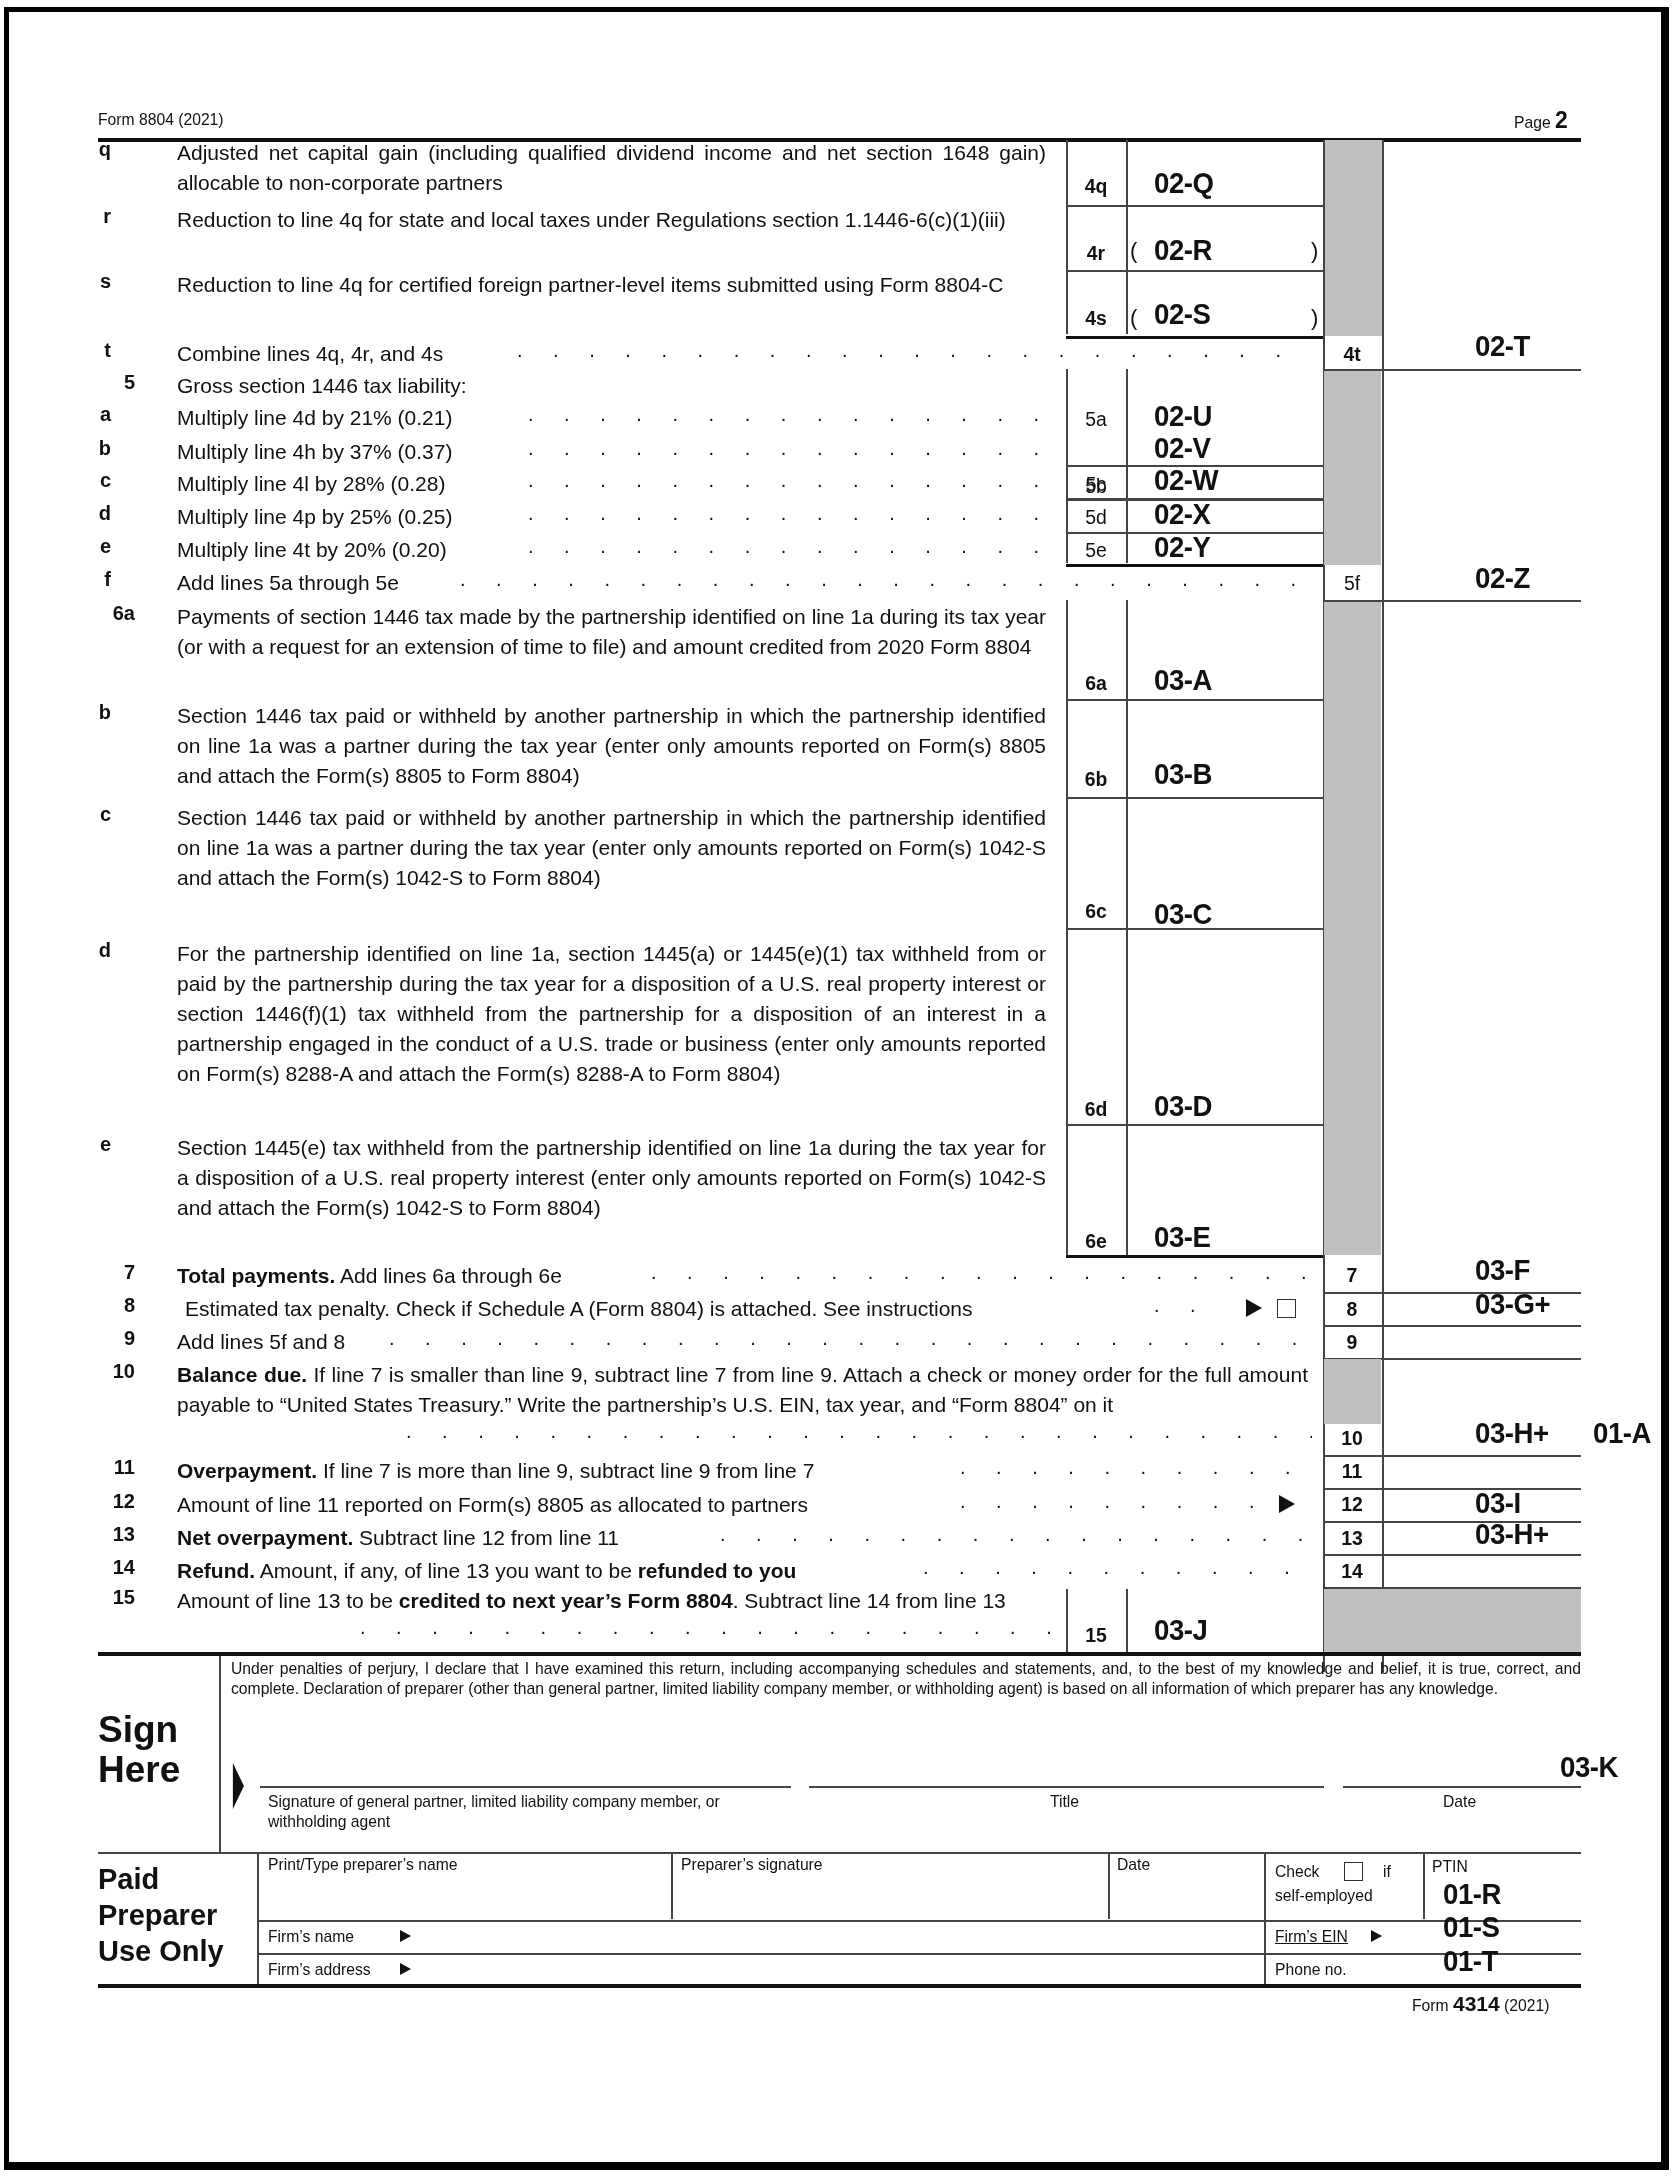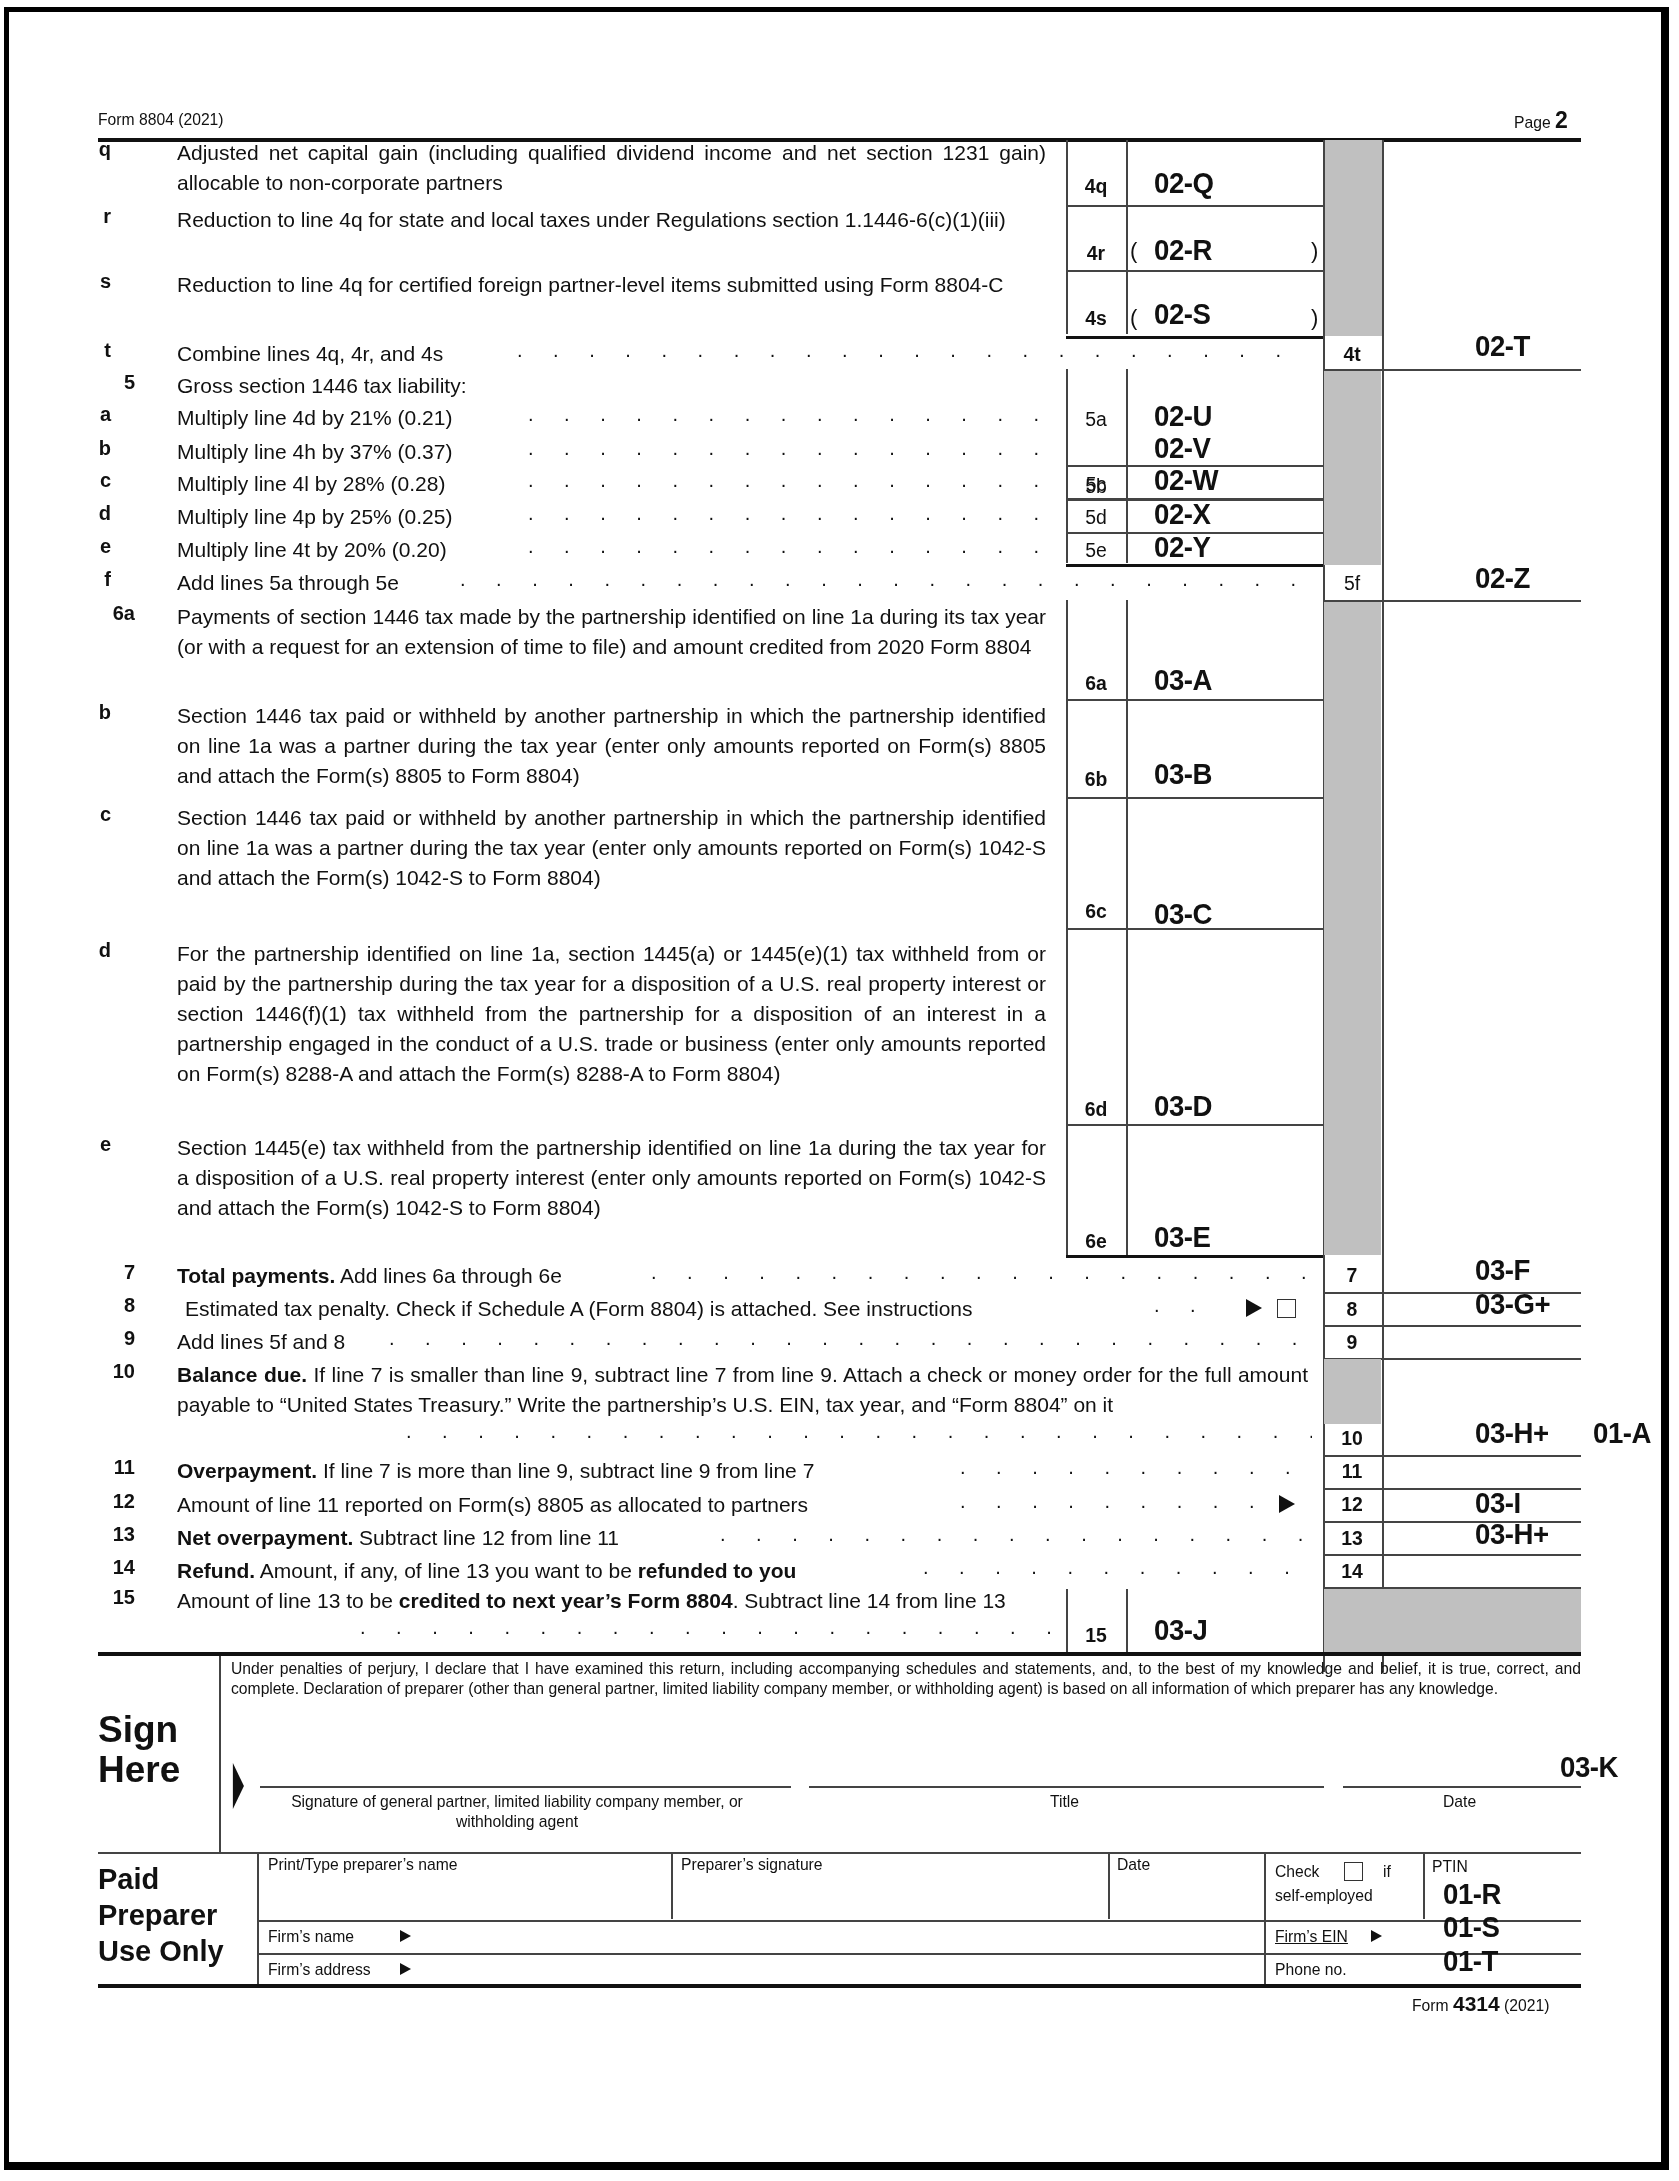--- a/index.html
+++ b/index.html
@@ -15,21 +15,21 @@
   .rule { position: absolute; height: 1.8px; background: #444; }
   .vline { position: absolute; width: 1.8px; background: #444; }
   .gray { position: absolute; background: #c0c0c0; }
   .ln { position: absolute; font-weight: bold; font-size: 20px; text-align: right; width: 37px; }
   .tx { position: absolute; font-size: 21px; line-height: 30px; }
   .tx.just { text-align: justify; text-align-last: left; }
   .dots { position: absolute; font-size: 20px; letter-spacing: 12.5px; white-space: nowrap; overflow: hidden; }
   .boxlbl { position: absolute; font-weight: bold; font-size: 19.4px; width: 42px; text-align: center; }
   .val { position: absolute; font-weight: bold; font-size: 30px; letter-spacing: -0.5px; transform: scaleX(0.92); transform-origin: left; }
   .paren { position: absolute; font-size: 22px; }
-  .small { position: absolute; font-size: 15.7px; line-height: 20px; text-align: center; }
+  .small { position: absolute; font-size: 15.7px; line-height: 20px; }
   .big { position: absolute; font-weight: bold; font-size: 37px; line-height: 39px; }
   .chk { position: absolute; width: 18.5px; height: 18.5px; border: 1.4px solid #333; background: #fff; box-sizing: border-box; }
   .tri { position: absolute; width: 0; height: 0; border-top: 9.2px solid transparent; border-bottom: 9.2px solid transparent; border-left: 16.6px solid #111; }
   .tri-sm { position: absolute; width: 0; height: 0; border-top: 6.5px solid transparent; border-bottom: 6.5px solid transparent; border-left: 11px solid #111; }
 </style>
 </head>
 <body>
 
 <div class="frame"></div>
 
@@ -37,21 +37,21 @@
 <div class="abs hdr-right"><span>Page</span> <b>2</b></div>
 <div class="rule-thick" style="left:98px; top:138px; width:1483px;"></div>
 
 <div class="vline" style="left:1066px; top:140px; height:194px;"></div>
 <div class="vline" style="left:1126px; top:140px; height:194px;"></div>
 <div class="gray" style="left:1323px; top:140px; width:59px; height:196px;"></div>
 <div class="vline" style="left:1323px; top:140px; height:1532px;"></div>
 <div class="vline" style="left:1382px; top:140px; height:1532px;"></div>
 
 <div class="ln" style="left:74px; top:138px;">q</div>
-<div class="tx just" style="left:177px; top:138px; width:869px;">Adjusted net capital gain (including qualified dividend income and  net section 1231 gain) allocable to non-corporate partners</div>
+<div class="tx just" style="left:177px; top:138px; width:869px;">Adjusted net capital gain (including qualified dividend income and  net section 1648 gain) allocable to non-corporate partners</div>
 <div class="boxlbl" style="left:1075px; top:175px;">4q</div>
 <div class="val" style="left:1154px; top:166px;">02-Q</div>
 <div class="rule" style="left:1066px; top:205px; width:257px;"></div>
 
 <div class="ln" style="left:74px; top:205px;">r</div>
 <div class="tx just" style="left:177px; top:205px; width:869px;">Reduction to line 4q for state and local taxes under Regulations section 1.1446-6(c)(1)(iii)</div>
 <div class="boxlbl" style="left:1075px; top:242px;">4r</div>
 <div class="paren" style="left:1130px; top:238px;">(</div>
 <div class="val" style="left:1154px; top:233px;">02-R</div>
 <div class="paren" style="left:1311px; top:238px;">)</div>

